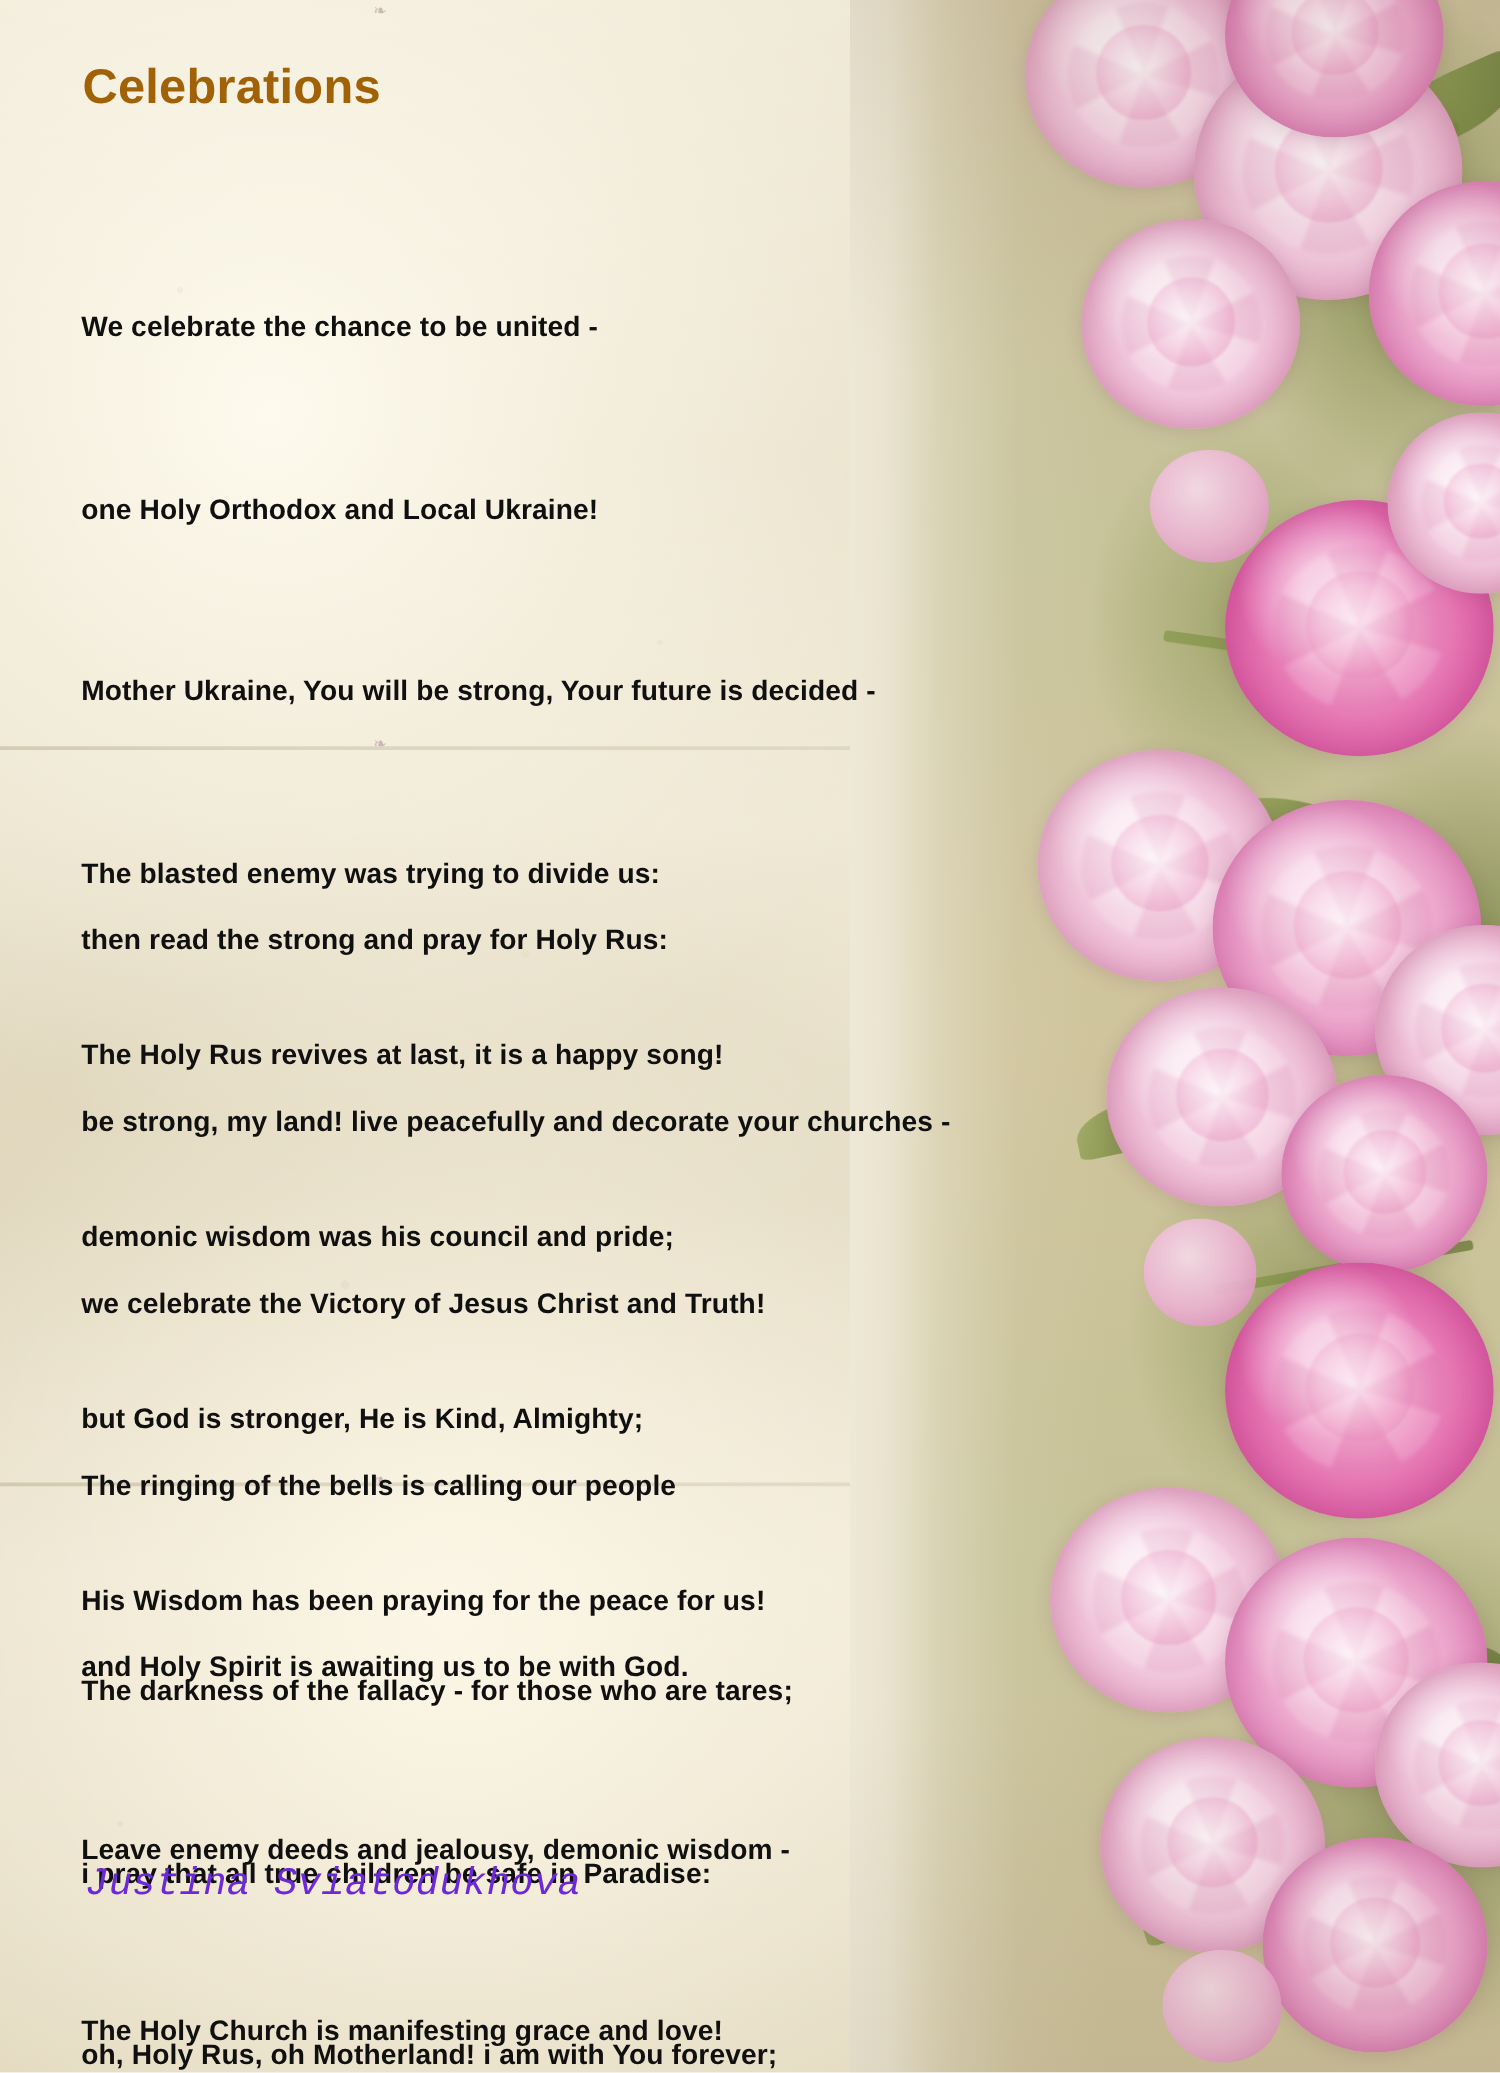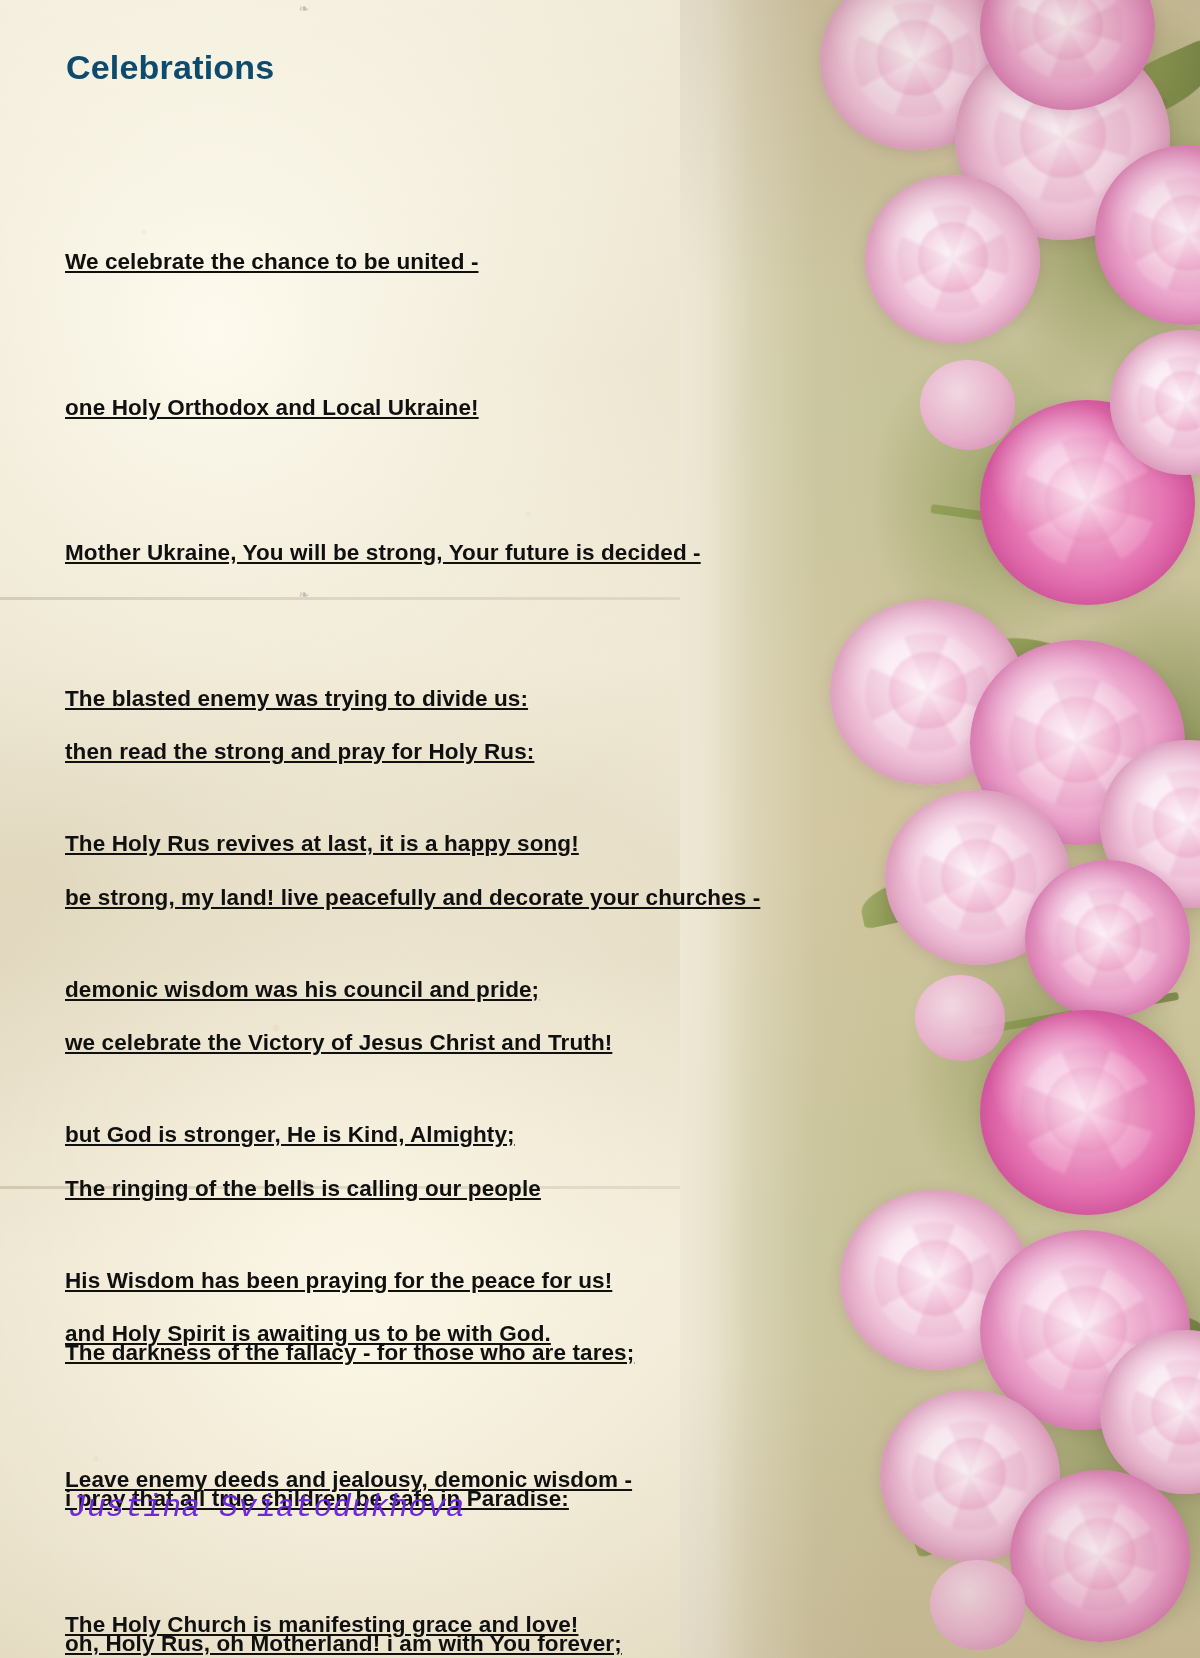--- a/index.html
+++ b/index.html
@@ -177,39 +177,39 @@
   
   .content {
     position: absolute;
     inset: 0;
     z-index: 20;
   }
   .poem-title {
     position: absolute;
     left: 66px;
     top: 48px;
-    font-size: 34px;
+    font-size: 39px;
     font-weight: bold;
-    color: #0c4a6e;
+    color: #a16207;
     letter-spacing: .2px;
   }
   .stanza {
     position: absolute;
     left: 65px;
     font-size: 22.5px;
     font-weight: bold;
     color: #101010;
     line-height: 48.5px;
     letter-spacing: .1px;
     white-space: pre;
   }
   .stanza.s1 { top: 141px; }
   .stanza.s2 { top: 631px; }
   .stanza.s3 { top: 1232px; }
-  .stanza div { white-space: pre; text-decoration: underline; }
+  .stanza div { white-space: pre; }
 
   .author {
     position: absolute;
     left: 68px;
     top: 1490px;
     font-family: Liberation Mono, monospace;
     font-style: italic;
     font-size: 31px;
     color: #6d28d9;
     letter-spacing: .3px;

